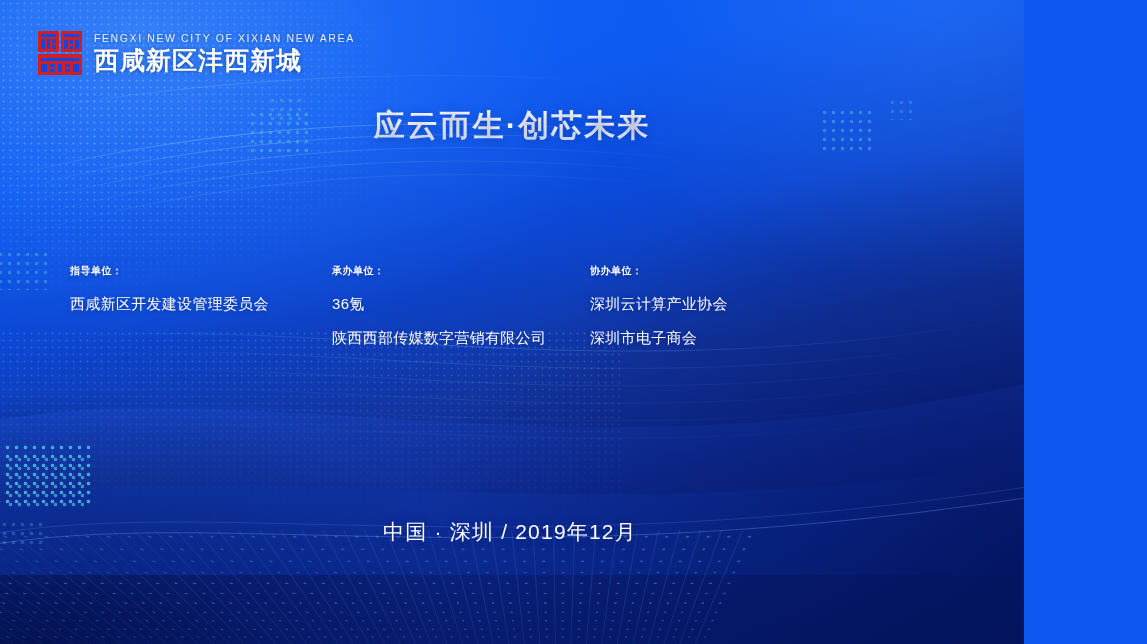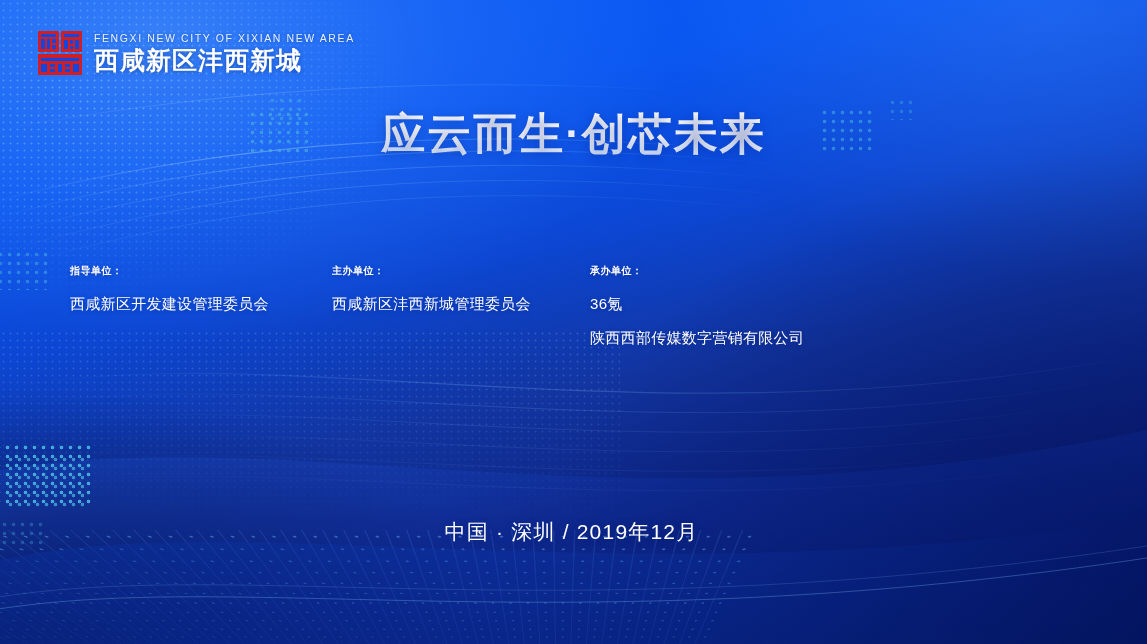--- a/index.html
+++ b/index.html
@@ -1,21 +1,21 @@
 <!DOCTYPE html>
 <html><head>
 <meta charset="utf-8">
 <style>
   * { margin:0; padding:0; box-sizing:border-box; }
   html,body { width:1147px; height:644px; overflow:hidden; background:#0b57f0; }
   body { font-family:"Liberation Sans","DejaVu Sans",sans-serif; }
 
   #stage {
     position:relative;
-    width:1147px; height:644px;
+    width:1024px; height:644px;
     overflow:hidden;
     background:
       linear-gradient(168deg,
         #0a5af5 0%,
         #0a57f1 22%,
         #0c47d4 40%,
         #12349f 58%,
         #0c2381 74%,
         #061b6e 88%,
         #04165c 100%);
@@ -112,21 +112,21 @@
   #logo-cn {
     color:#ffffff; font-size:25px; font-weight:700;
     letter-spacing:1px; line-height:1.05; white-space:nowrap;
     text-shadow:0 1px 4px rgba(6,30,110,.45);
   }
 
   
   #subtitle {
     position:absolute; left:0; right:0; top:105px;
     text-align:center;
-    font-size:44px; font-weight:700; letter-spacing:2px;
+    font-size:31px; font-weight:700; letter-spacing:2px;
     color:#ffffff;
     background:linear-gradient(180deg,#ffffff 0%,#ffffff 55%,#cfe2ff 100%);
     -webkit-background-clip:text; background-clip:text;
     -webkit-text-fill-color:transparent;
     text-shadow:0 2px 10px rgba(4,30,120,.35);
   }
   #title {
     position:absolute; left:0; right:0; top:165px;
     text-align:center;
     font-size:50px; font-weight:700; letter-spacing:0px;
@@ -272,25 +272,26 @@
   </div>
 
   <div id="subtitle">应云而生·创芯未来</div>
 
   <div id="orgs">
     <div class="org-col">
       <div class="org-label">指导单位：</div>
       <div class="org-item">西咸新区开发建设管理委员会</div>
     </div>
     <div class="org-col">
-      <div class="org-label">主办单位：</div>
-      <div class="org-item">西咸新区沣西新城管理委员会</div>
-    </div>
-    <div class="org-col">
       <div class="org-label">承办单位：</div>
       <div class="org-item">36氪</div>
       <div class="org-item">陕西西部传媒数字营销有限公司</div>
     </div>
+    <div class="org-col">
+      <div class="org-label">协办单位：</div>
+      <div class="org-item">深圳云计算产业协会</div>
+      <div class="org-item">深圳市电子商会</div>
+    </div>
   </div>
 
   <div id="footer">中国 · 深圳 / 2019年12月</div>
 
 </div>
 
 </body></html>

